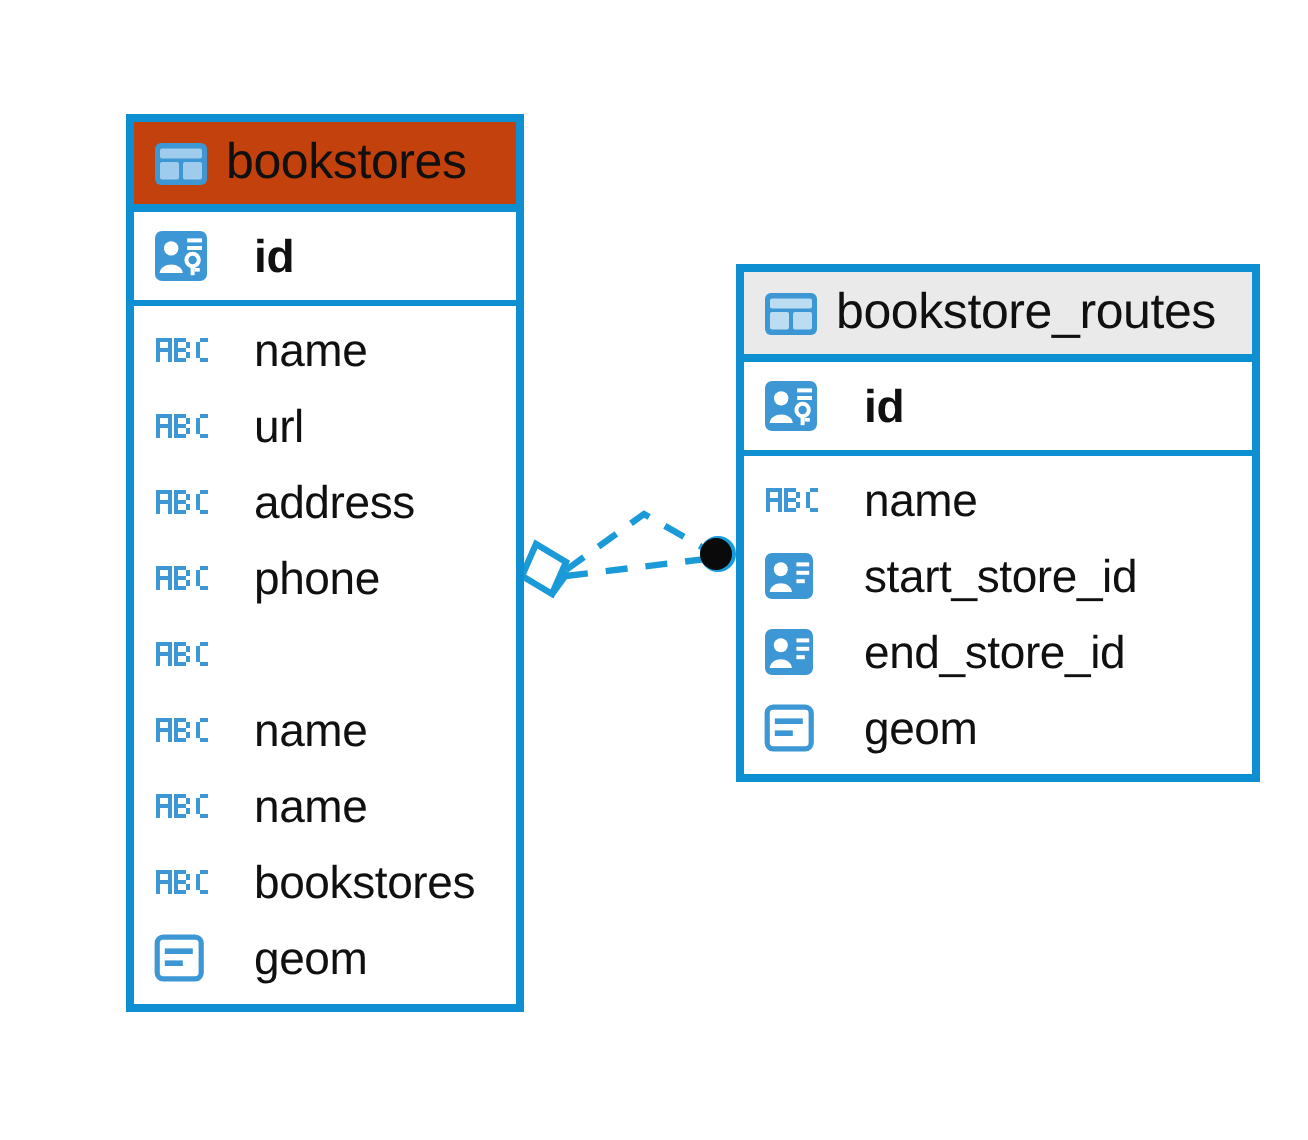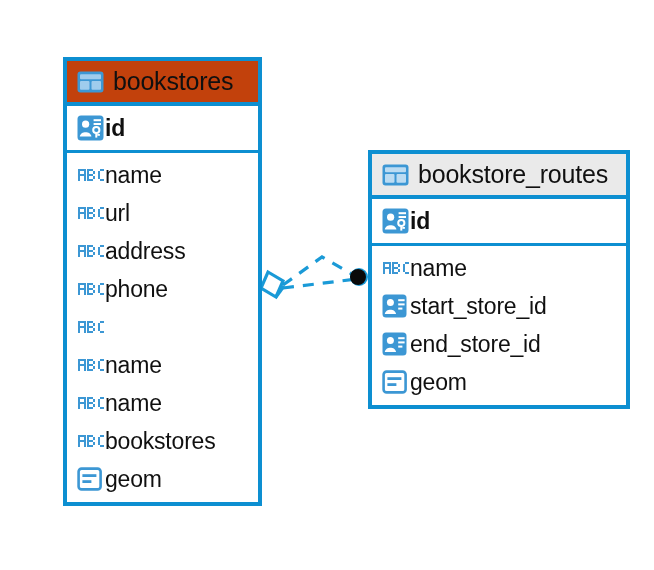--- a/index.html
+++ b/index.html
@@ -49,21 +49,21 @@
     white-space: nowrap;
   }
 
   .pk-section {
     border-bottom: 3px solid #0d8fd1;
   }
 
   .field-row {
     display: flex;
     align-items: center;
-    gap: 1px;
+    gap: 23px;
     padding: 0 10px;
     height: 38px;
     box-sizing: border-box;
   }
   .field-row.pk { height: 44px; }
 
   .field-label {
     font-size: 23px;
     color: #101010;
     white-space: nowrap;
@@ -318,21 +318,21 @@
           <rect x="1.6" y="1.6" width="22" height="20.8" rx="3" fill="#ffffff" stroke="#3c97d4" stroke-width="2.6"></rect>
           <rect x="5.4" y="7.2" width="14" height="2.8" fill="#3c97d4"></rect>
           <rect x="5.4" y="13.2" width="9" height="2.8" fill="#3c97d4"></rect>
         </svg>
         <span class="field-label">geom</span>
       </div>
 
     </div>
   </div>
 
-  <div class="entity" style="left:368px; top:150px; width:262px;">
+  <div class="entity" style="left:368px; top:132px; width:262px;">
 
     <div class="entity-header neutral">
       <svg class="ico" width="27" height="22" viewBox="0 0 27 22">
         <rect x="0.5" y="0.5" width="26" height="21" rx="3" fill="#3c97d4"></rect>
         <rect x="3" y="3.2" width="21" height="5" rx="1" fill="#bcdcf2"></rect>
         <rect x="3" y="10" width="9.5" height="8.8" rx="1" fill="#bcdcf2"></rect>
         <rect x="14.5" y="10" width="9.5" height="8.8" rx="1" fill="#bcdcf2"></rect>
       </svg>
       <span class="entity-title">bookstore_routes</span>
     </div>

